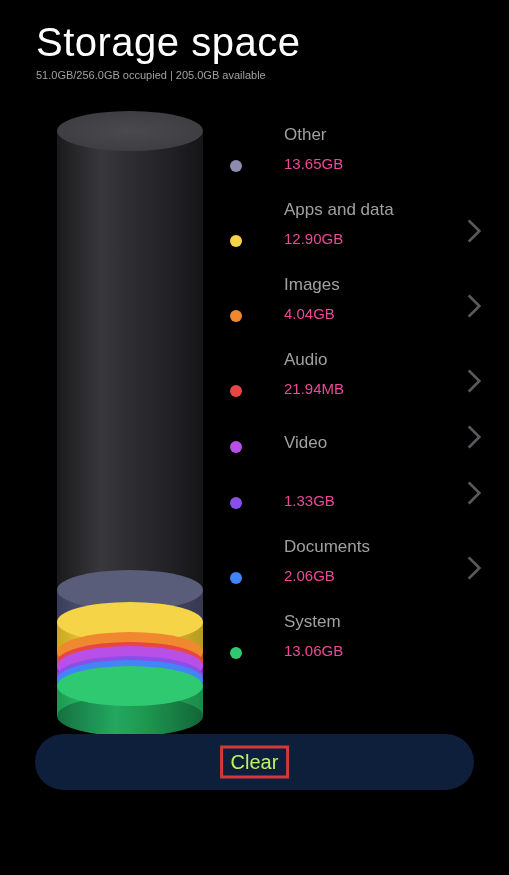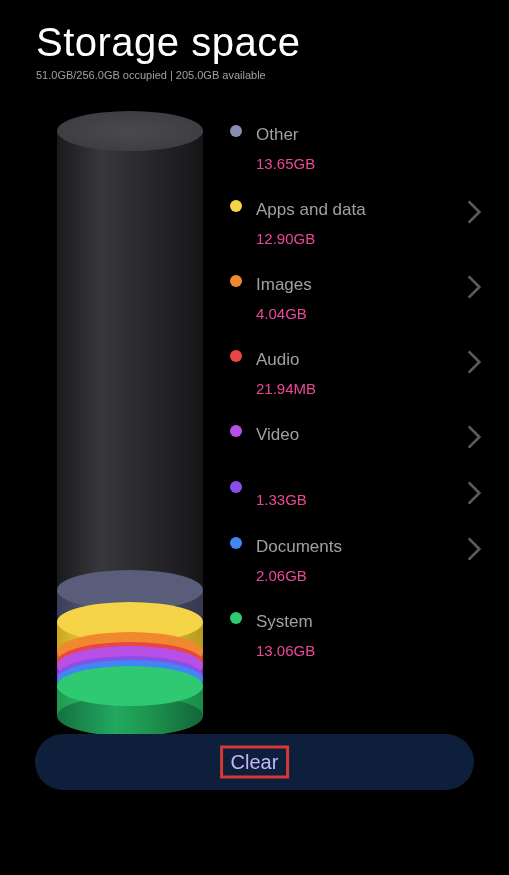--- a/index.html
+++ b/index.html
@@ -115,23 +115,24 @@
       position: absolute;
       bottom: -20px;
     }
     
     .list {
       flex: 1;
       padding-left: 10px;
     }
     .list-item {
       display: flex;
-      align-items: flex-start;
+      align-items: flex-end;
       padding: 14px 0;
       position: relative;
+      gap: 28px;
     }
     .dot {
       width: 12px;
       height: 12px;
       border-radius: 50%;
       margin-right: 14px;
       flex-shrink: 0;
     }
     .item-text {
       flex: 1;
@@ -171,21 +172,21 @@
       position: relative;
     }
     .clear-highlight {
       position: absolute;
       border: 3px solid #d63838;
       padding: 2px 8px;
       top: 50%;
       left: 50%;
       transform: translate(-50%, -50%);
       font-size: 20px;
-      color: #c4b5fd;
+      color: #bef264;
     }
   </style>
 </head>
 <body>
 
 <div class="header">
   <div class="title">Storage space</div>
   <div class="subtitle">51.0GB/256.0GB occupied | 205.0GB available</div>
 </div>
 

